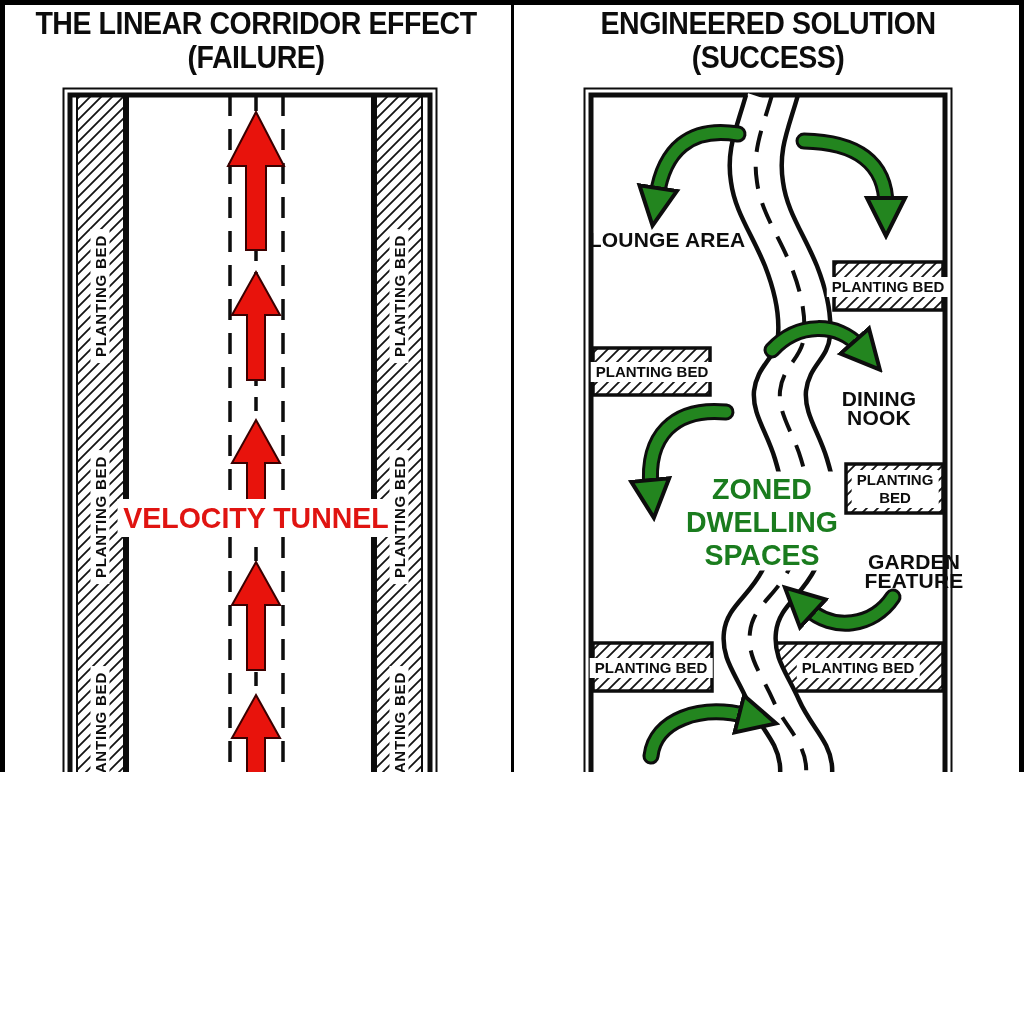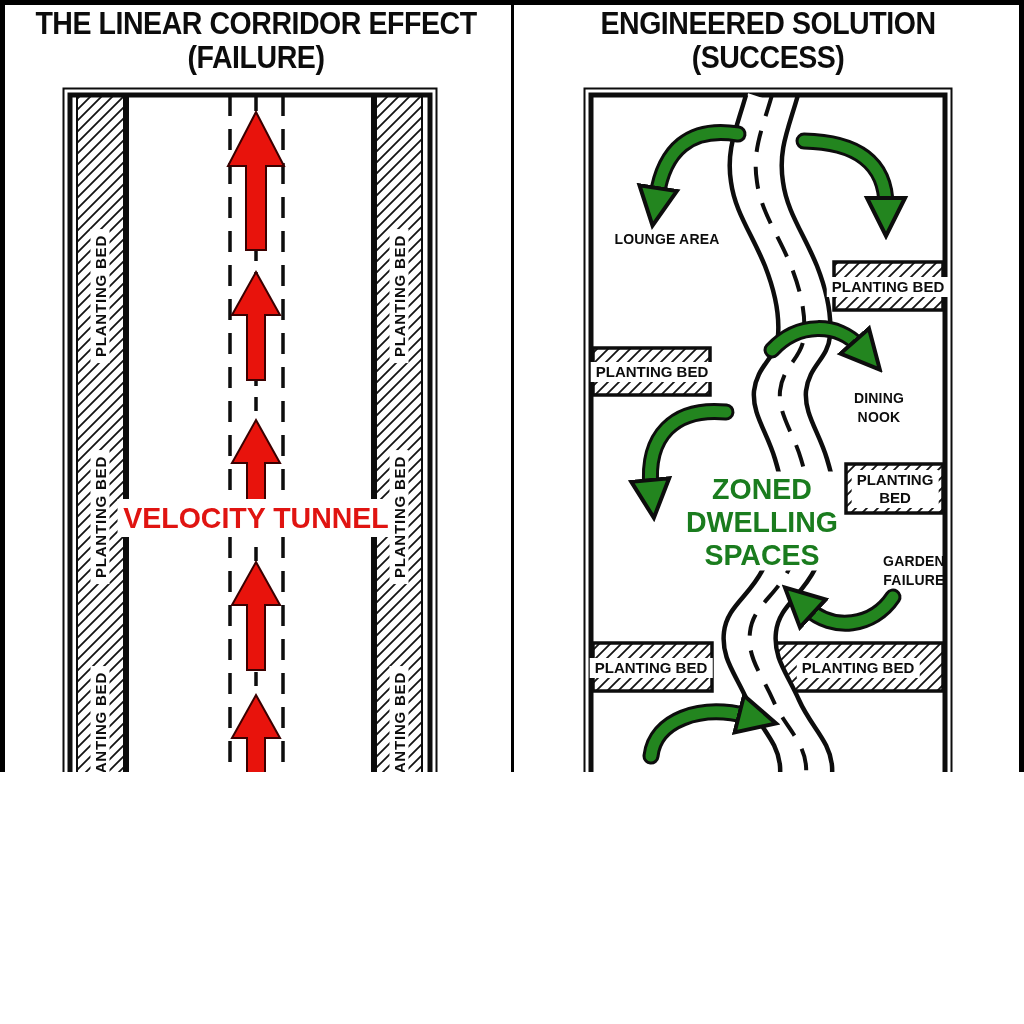--- a/index.html
+++ b/index.html
@@ -4,21 +4,21 @@
 <style>
   html,body{margin:0;padding:0;background:#fff;}
   #stage{position:relative;width:1024px;height:772px;background:#fff;overflow:hidden;
          font-family:"Liberation Sans", sans-serif;}
   #stage svg{position:absolute;left:0;top:0;}
   .title{position:absolute;top:7px;width:512px;text-align:center;font-weight:bold;
          font-size:31px;line-height:34px;letter-spacing:-0.5px;color:#0c0c0c;
          transform:scaleX(0.92);transform-origin:50% 0;}
   .lbl{position:absolute;transform:translate(-50%,-50%);text-align:center;font-weight:bold;
        color:#0d0d0d;white-space:nowrap;}
-  .zone{font-size:14px;line-height:19px;letter-spacing:0.2px;}
+  .zone{font-size:21px;line-height:19px;letter-spacing:0.2px;}
   .strip{font-size:15px;line-height:18px;background:#fff;padding:1px 5px;}
   .vlabel{position:absolute;transform:translate(-50%,-50%) rotate(-90deg);white-space:nowrap;
           background:#fff;font-weight:bold;font-size:15px;letter-spacing:0.8px;
           color:#0d0d0d;padding:1px 6px;}
   .velocity{position:absolute;transform:translate(-50%,-50%) scaleX(0.95);font-weight:bold;
             font-size:30px;background:#fff;padding:2px 6px;white-space:nowrap;letter-spacing:0;}
   .zoned{position:absolute;transform:translate(-50%,-50%) scaleX(0.95);font-weight:bold;
          font-size:30px;line-height:33px;text-align:center;background:#fff;
          padding:0 6px;white-space:nowrap;}
 </style>
@@ -143,21 +143,21 @@
 </div>
 
 <div class="zoned" style="left:762px;top:521px;color:#1a7c1e;">
   <div>ZONED</div>
   <div>DWELLING</div>
   <div>SPACES</div>
 </div>
 
 <div class="lbl zone" style="left:914px;top:571px;">
   <div>GARDEN</div>
-  <div>FAILURE</div>
+  <div>FEATURE</div>
 </div>
 
 <div class="lbl zone" style="left:662px;top:791px;">
   <div>LOUNGE</div>
   <div>AREA</div>
 </div>
 
 
 </div>
 

